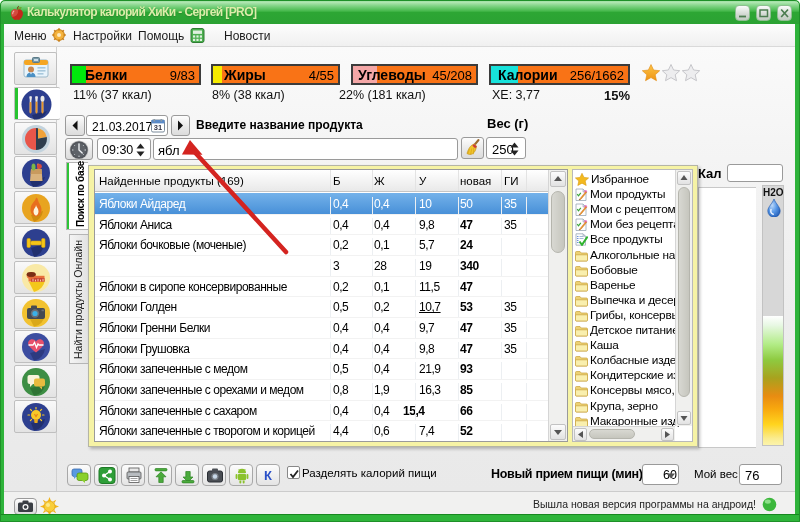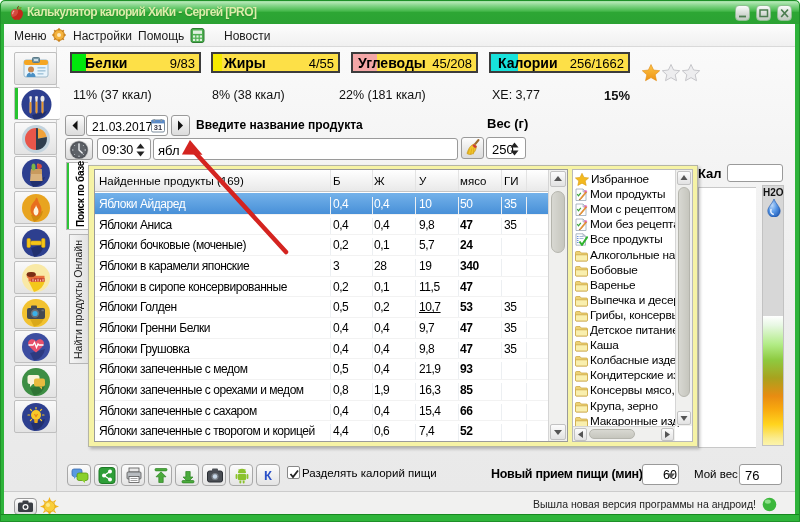--- a/index.html
+++ b/index.html
@@ -20,21 +20,21 @@
 .content { position:absolute; left:4px; top:47px; width:791px; height:444px; background:linear-gradient(180deg, #fafafa 0%, #f4f4f4 25%, #ededed 60%, #e9e9e9 100%); }
 .statusbar { position:absolute; left:4px; top:491px; width:791px; height:23px;
   background:#f1f1f0; border-top:1px solid #cccccc; }
 
 .tab { position:absolute; left:14px; width:43px; height:33px;
   background:linear-gradient(#f9f9f9, #e3e3e3); border:1px solid #bfbfbf; border-radius:2px; }
 .tabsel { background:#ffffff; border-right:none; width:46px; }
 .tabsel::before { content:""; position:absolute; left:0; top:0; width:3px; height:31px; background:#27c32f; }
 .ticon { position:absolute; left:6px; top:1px; }
 
-.mbox { position:absolute; top:52px; height:21px; background:#fde047; border:2px solid #3c3c3c; }
+.mbox { position:absolute; top:64px; height:21px; background:#f97316; border:2px solid #3c3c3c; }
 .mfill { position:absolute; left:0; top:0; height:17px; }
 .mlab { position:absolute; top:1px; font-size:14px; font-weight:bold; color:#000; white-space:nowrap; }
 .mval { position:absolute; top:2px; right:4px; font-size:13px; color:#000; }
 .sub { position:absolute; top:88px; font-size:12.5px; color:#111; }
 
 .btn { position:absolute; background:linear-gradient(#fdfdfd, #e7e7e7 60%, #dcdcdc);
   border:1px solid #9a9a9a; border-radius:3px; }
 .inp { position:absolute; background:#fff; border:1px solid #9a9a9a; border-radius:3px;
   font-size:13px; color:#000; }
 .blbl { font-weight:bold; font-size:13px; color:#000; position:absolute; white-space:nowrap; }
@@ -462,21 +462,21 @@
   </div>
 
   <div id="popup">
     <div class="yb"></div>
     <div id="tbl">
       <div class="hdr" style="width:453px;">
         <div class="hcell" style="left:4px;">Найденные продукты (169)</div>
         <div class="hcell" style="left:238px;">Б</div>
         <div class="hcell" style="left:279px;">Ж</div>
         <div class="hcell" style="left:324px;">У</div>
-        <div class="hcell" style="left:365px;">мясо</div>
+        <div class="hcell" style="left:365px;">новая</div>
         <div class="hcell" style="left:409px;">ГИ</div>
         <div class="vline" style="left:235px;"></div>
         <div class="vline" style="left:277px;"></div>
         <div class="vline" style="left:320px;"></div>
         <div class="vline" style="left:363px;"></div>
         <div class="vline" style="left:406px;"></div>
         <div class="vline" style="left:431px;"></div>
       </div>
       <div id="rows">
       <div class="trow" style="top:23.00px;background:linear-gradient(#74b2ea,#4890d8); color:#fff;">
@@ -518,21 +518,20 @@
             <div style="left:409px;"></div>
             <div class="vline" style="left:235px; background:#eceff2;"></div>
             <div class="vline" style="left:277px; background:#eceff2;"></div>
             <div class="vline" style="left:320px; background:#eceff2;"></div>
             <div class="vline" style="left:363px; background:#eceff2;"></div>
             <div class="vline" style="left:406px; background:#eceff2;"></div>
             <div class="vline" style="left:431px; background:#eceff2;"></div>
           </div>
       <div class="trow" style="top:85.01px;">
             <div style="position:absolute; left:0; top:0; width:453px; height:1px; background:#f2f2f2;"></div>
-            <div style="left:4px;">Яблоки в карамели японские</div>
             <div style="left:238px;">3</div>
             <div style="left:279px;">28</div>
             <div style="left:324px;">19</div>
             <div style="left:365px;font-weight:bold;">340</div>
             <div style="left:409px;"></div>
             <div class="vline" style="left:235px; background:#eceff2;"></div>
             <div class="vline" style="left:277px; background:#eceff2;"></div>
             <div class="vline" style="left:320px; background:#eceff2;"></div>
             <div class="vline" style="left:363px; background:#eceff2;"></div>
             <div class="vline" style="left:406px; background:#eceff2;"></div>
@@ -626,21 +625,21 @@
             <div class="vline" style="left:320px; background:#eceff2;"></div>
             <div class="vline" style="left:363px; background:#eceff2;"></div>
             <div class="vline" style="left:406px; background:#eceff2;"></div>
             <div class="vline" style="left:431px; background:#eceff2;"></div>
           </div>
       <div class="trow" style="top:229.70px;">
             <div style="position:absolute; left:0; top:0; width:453px; height:1px; background:#f2f2f2;"></div>
             <div style="left:4px;">Яблоки запеченные с сахаром</div>
             <div style="left:238px;">0,4</div>
             <div style="left:279px;">0,4</div>
-            <div style="left:324px;">15,4</div>
+            <div style="left:308px;font-weight:bold;">15,4</div>
             <div style="left:365px;font-weight:bold;">66</div>
             <div style="left:409px;"></div>
             <div class="vline" style="left:235px; background:#eceff2;"></div>
             <div class="vline" style="left:277px; background:#eceff2;"></div>
             <div class="vline" style="left:320px; background:#eceff2;"></div>
             <div class="vline" style="left:363px; background:#eceff2;"></div>
             <div class="vline" style="left:406px; background:#eceff2;"></div>
             <div class="vline" style="left:431px; background:#eceff2;"></div>
           </div>
       <div class="trow" style="top:250.37px;">

